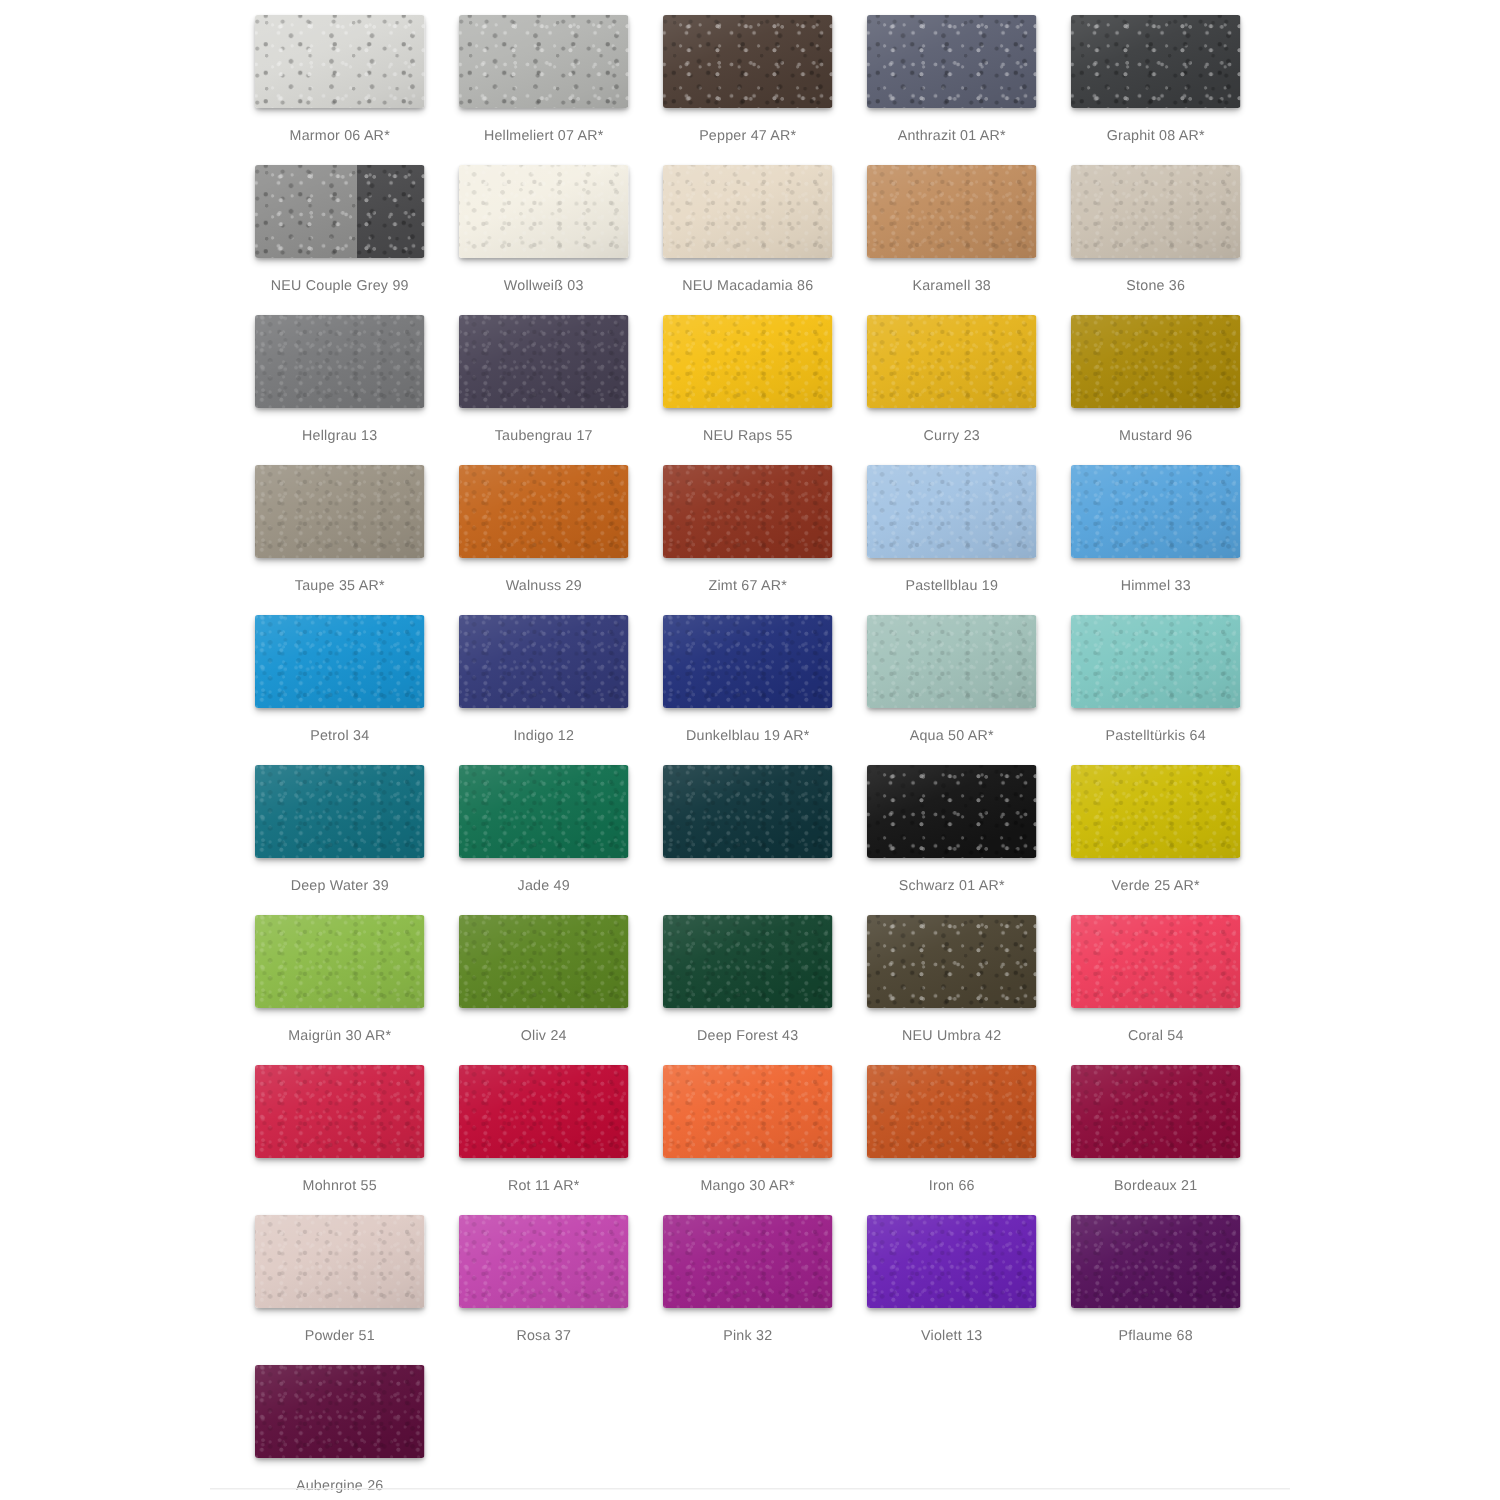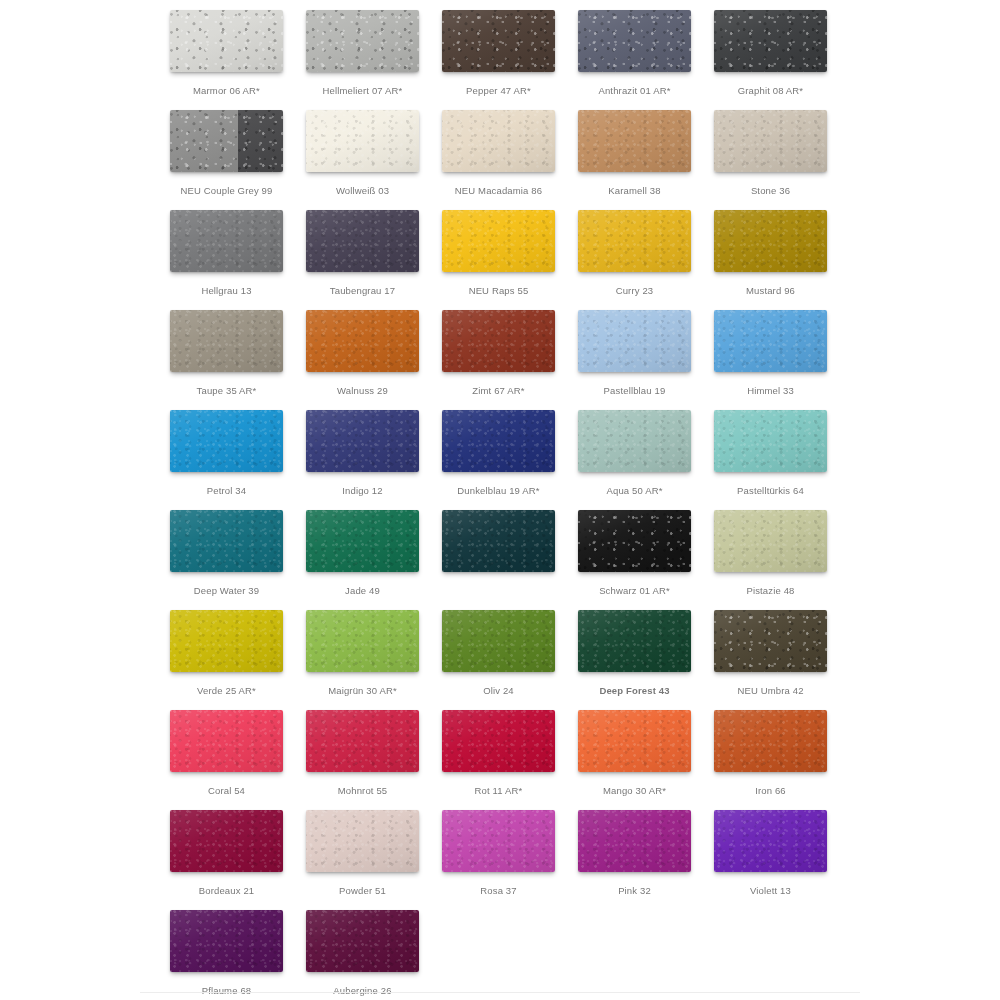--- a/index.html
+++ b/index.html
@@ -415,30 +415,20 @@
             <div class="fill" style="background: rgb(20, 20, 20);"></div>
             <div class="texture"></div>
             <div class="sheen"></div>
           </div>
           <div class="label" style="color: rgb(120, 120, 120);">Schwarz 01 AR*</div>
         </div>
       </div>
       <div class="cell">
         <div class="swatch-wrap">
           <div class="swatch">
-            <div class="fill" style="background: rgb(196, 199, 156);"></div>
-            <div class="texture"></div>
-            <div class="sheen"></div>
-          </div>
-          <div class="label" style="color: rgb(120, 120, 120);">Pistazie 48</div>
-        </div>
-      </div>
-      <div class="cell">
-        <div class="swatch-wrap">
-          <div class="swatch">
             <div class="fill" style="background: rgb(204, 187, 6);"></div>
             <div class="texture"></div>
             <div class="sheen"></div>
           </div>
           <div class="label" style="color: rgb(120, 120, 120);">Verde 25 AR*</div>
         </div>
       </div>
       <div class="cell">
         <div class="swatch-wrap">
           <div class="swatch">
@@ -459,21 +449,21 @@
           <div class="label" style="color: rgb(120, 120, 120);">Oliv 24</div>
         </div>
       </div>
       <div class="cell">
         <div class="swatch-wrap">
           <div class="swatch">
             <div class="fill" style="background: rgb(20, 69, 47);"></div>
             <div class="texture"></div>
             <div class="sheen"></div>
           </div>
-          <div class="label" style="color: rgb(120, 120, 120); font-weight: bold;">Deep Forest 43</div>
+          <div class="label" style="color: rgb(120, 120, 120);">Deep Forest 43</div>
         </div>
       </div>
       <div class="cell">
         <div class="swatch-wrap">
           <div class="swatch melange">
             <div class="fill" style="background: rgb(76, 68, 50);"></div>
             <div class="texture"></div>
             <div class="sheen"></div>
           </div>
           <div class="label" style="color: rgb(120, 120, 120);">NEU Umbra 42</div>

